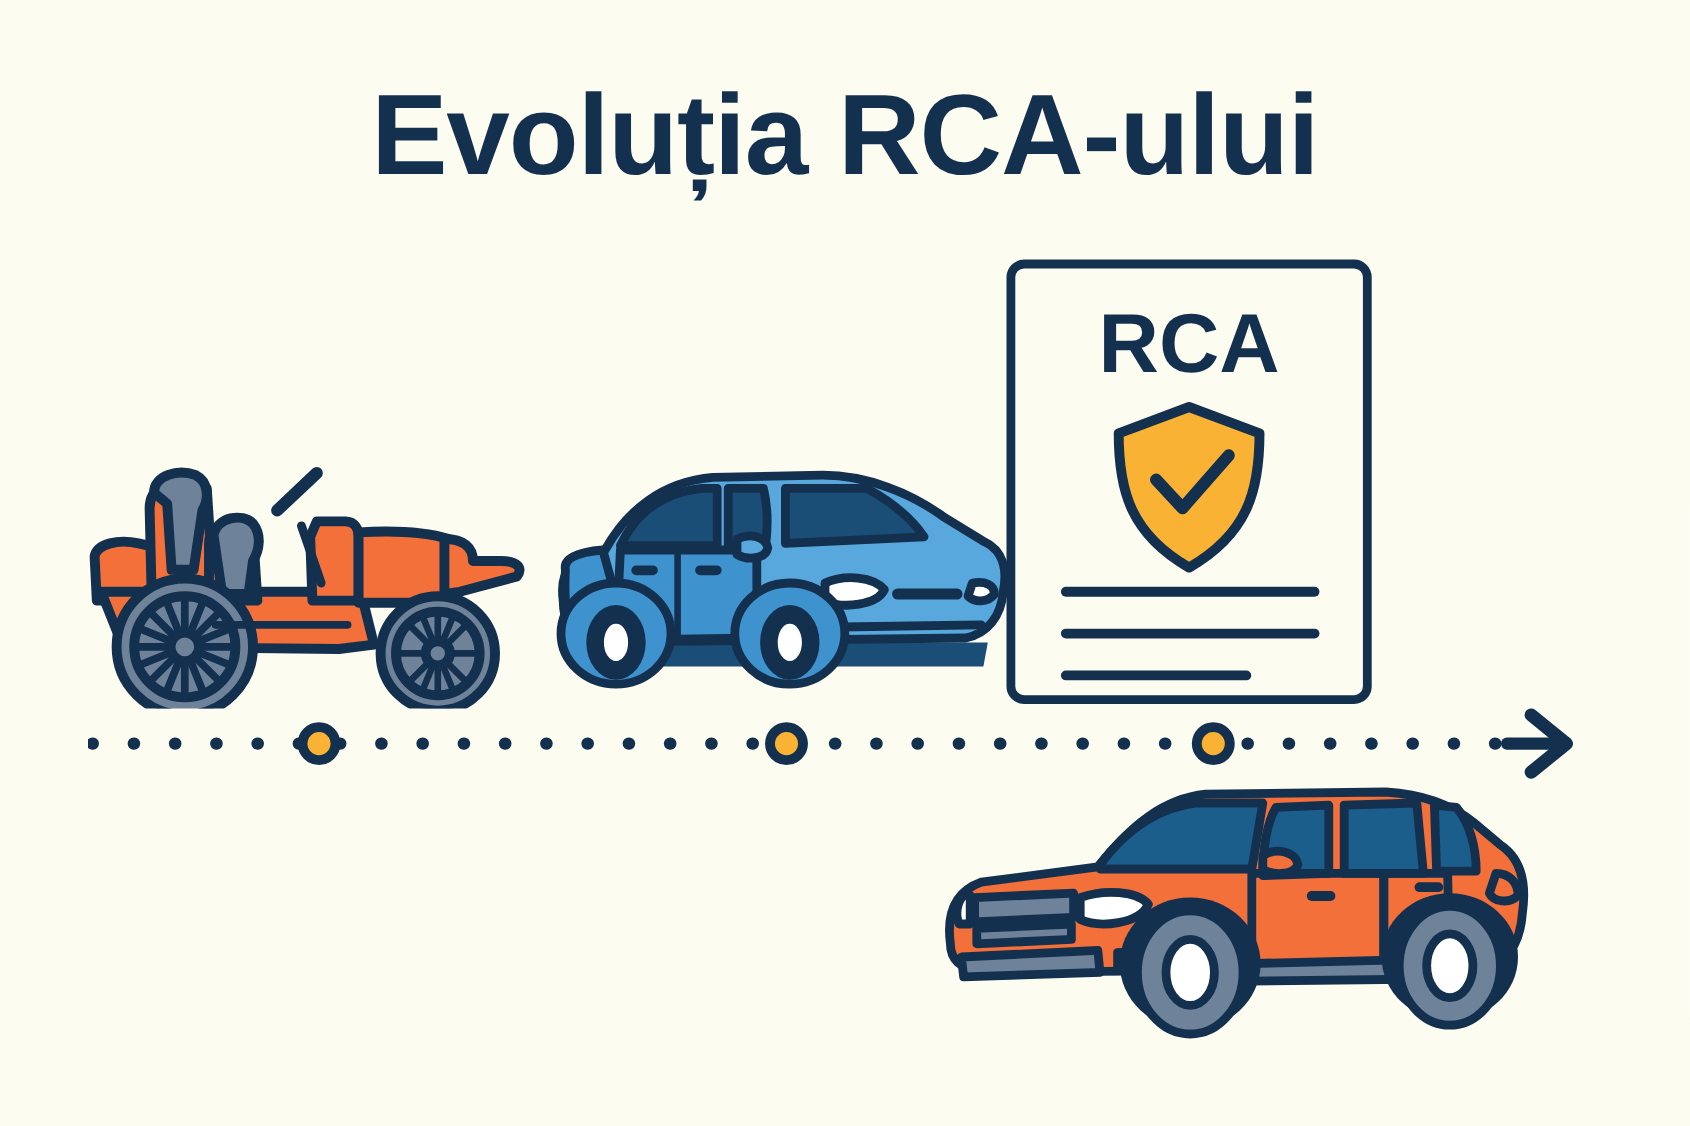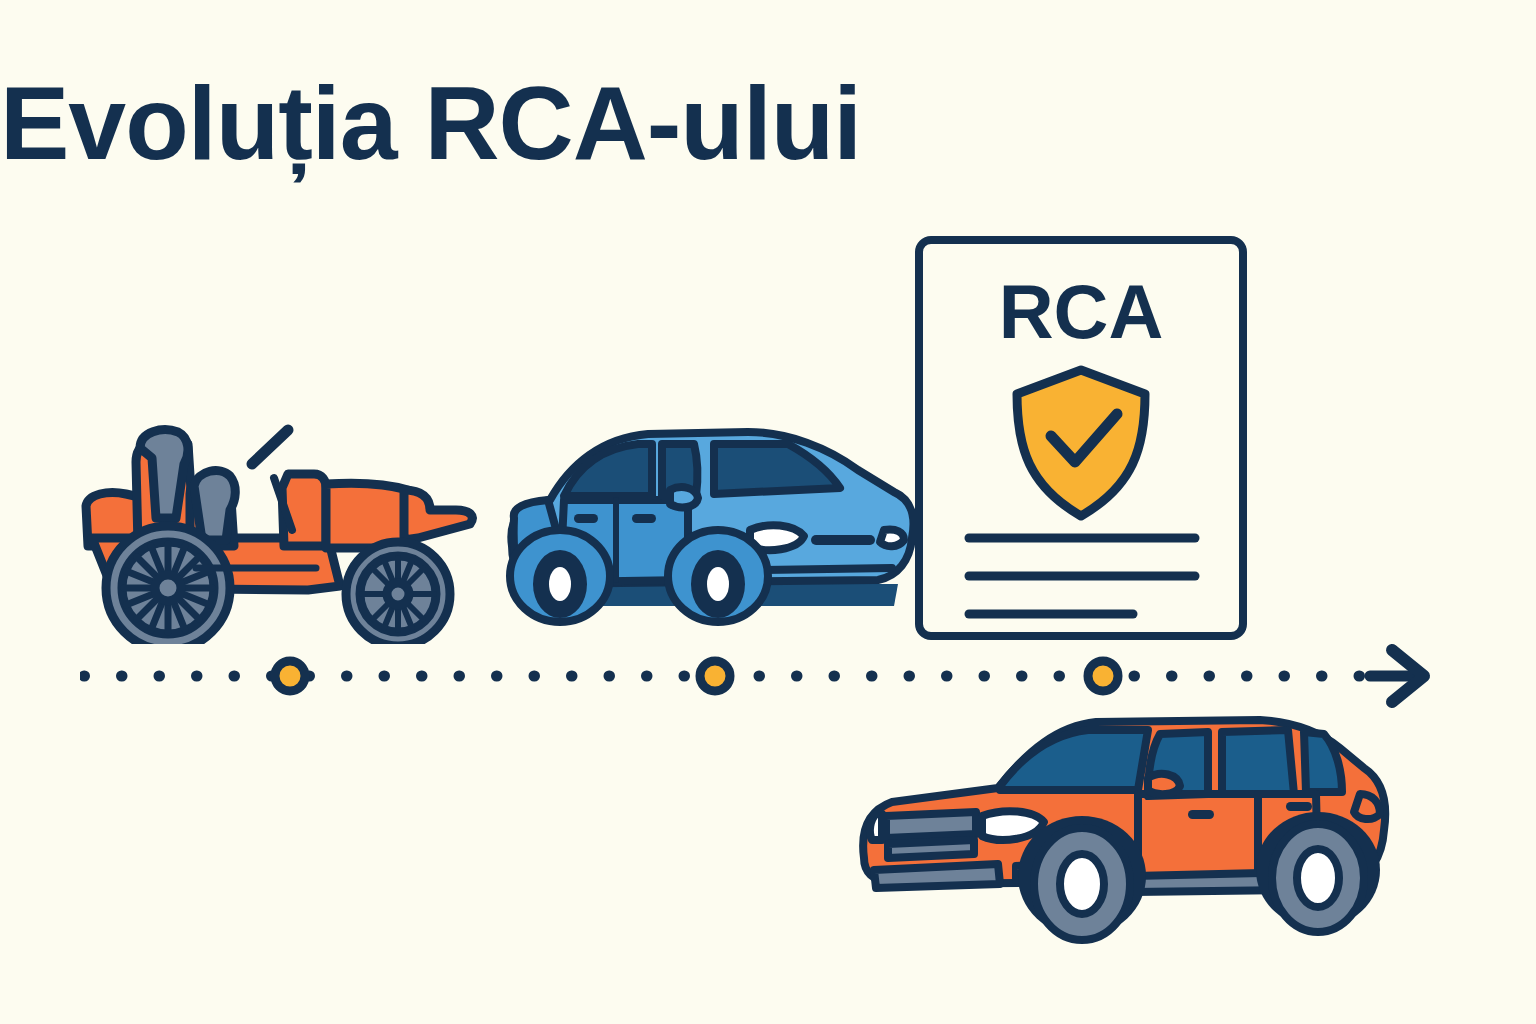--- a/index.html
+++ b/index.html
@@ -15,20 +15,21 @@
     overflow: hidden;
     font-family: "Liberation Sans", "DejaVu Sans", sans-serif;
   }
 
   
   #title {
     position: absolute;
     left: 0;
     top: 66px;
     width: 1536px;
+    text-align: center;
     font-family: "Liberation Sans", "DejaVu Sans", sans-serif;
     font-size: 104px;
     font-weight: bold;
     letter-spacing: -1px;
     color: #14304f;
     line-height: 1.1;
     white-space: nowrap;
   }
 
   

